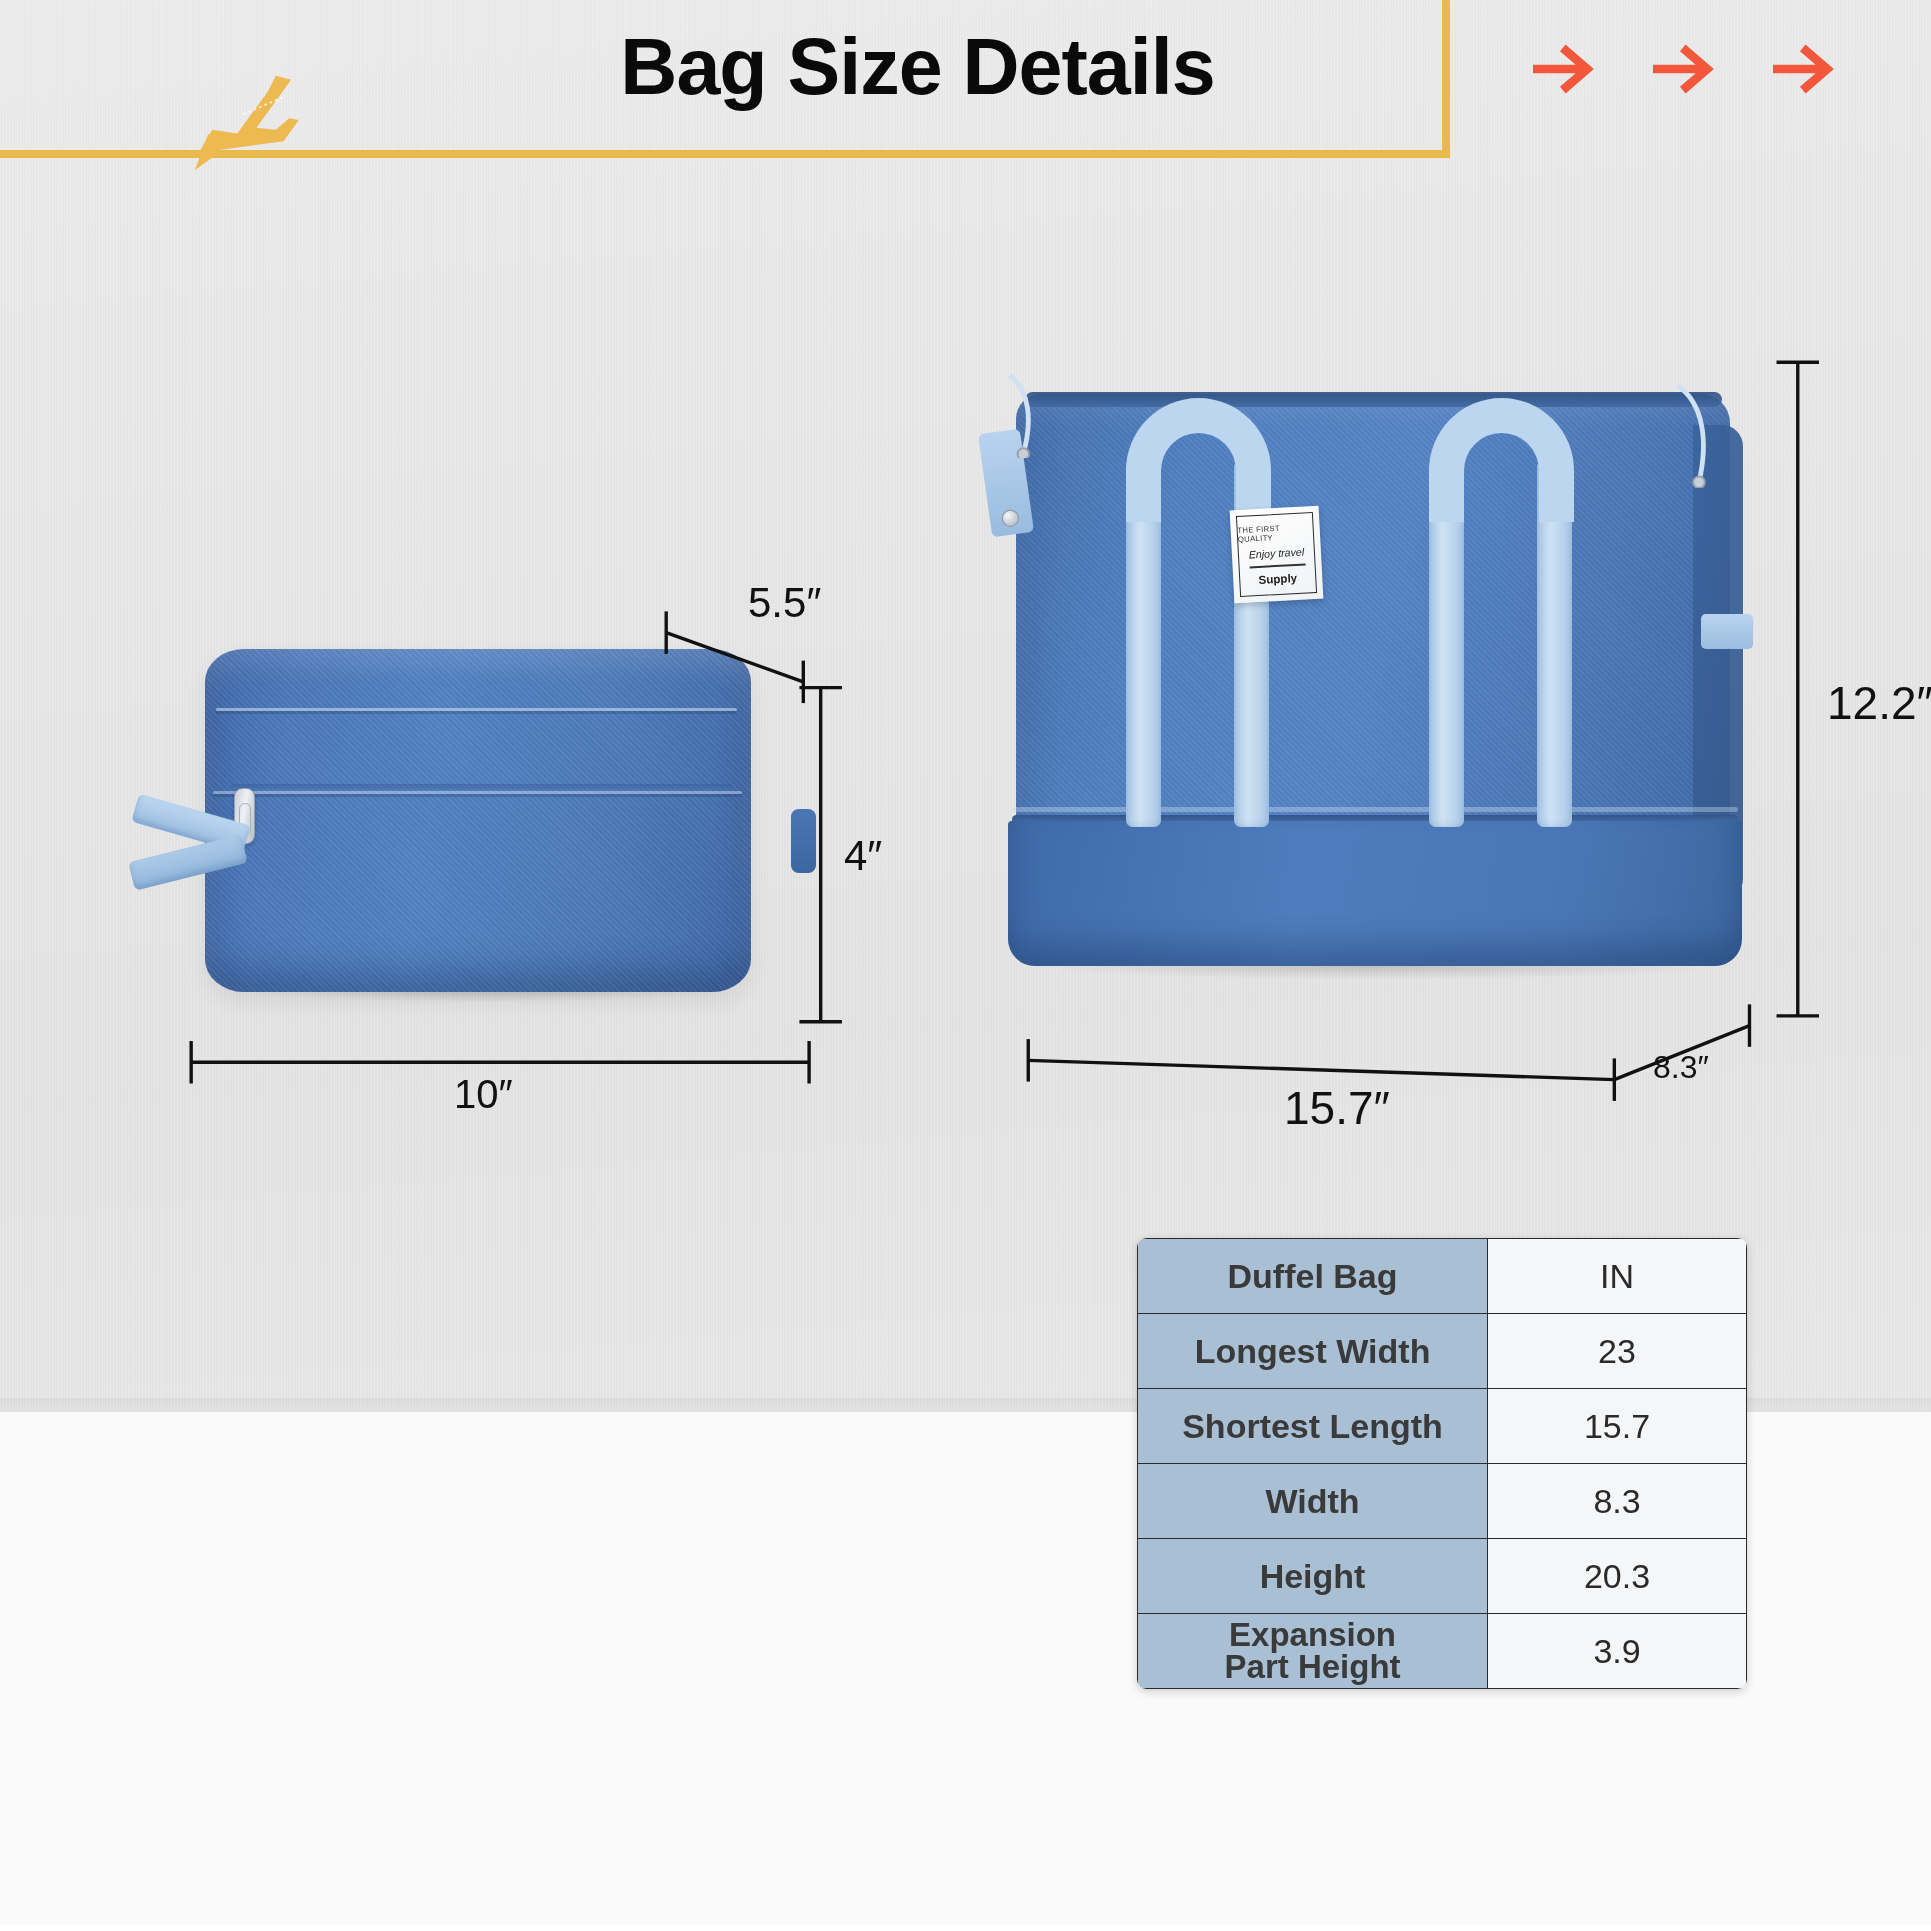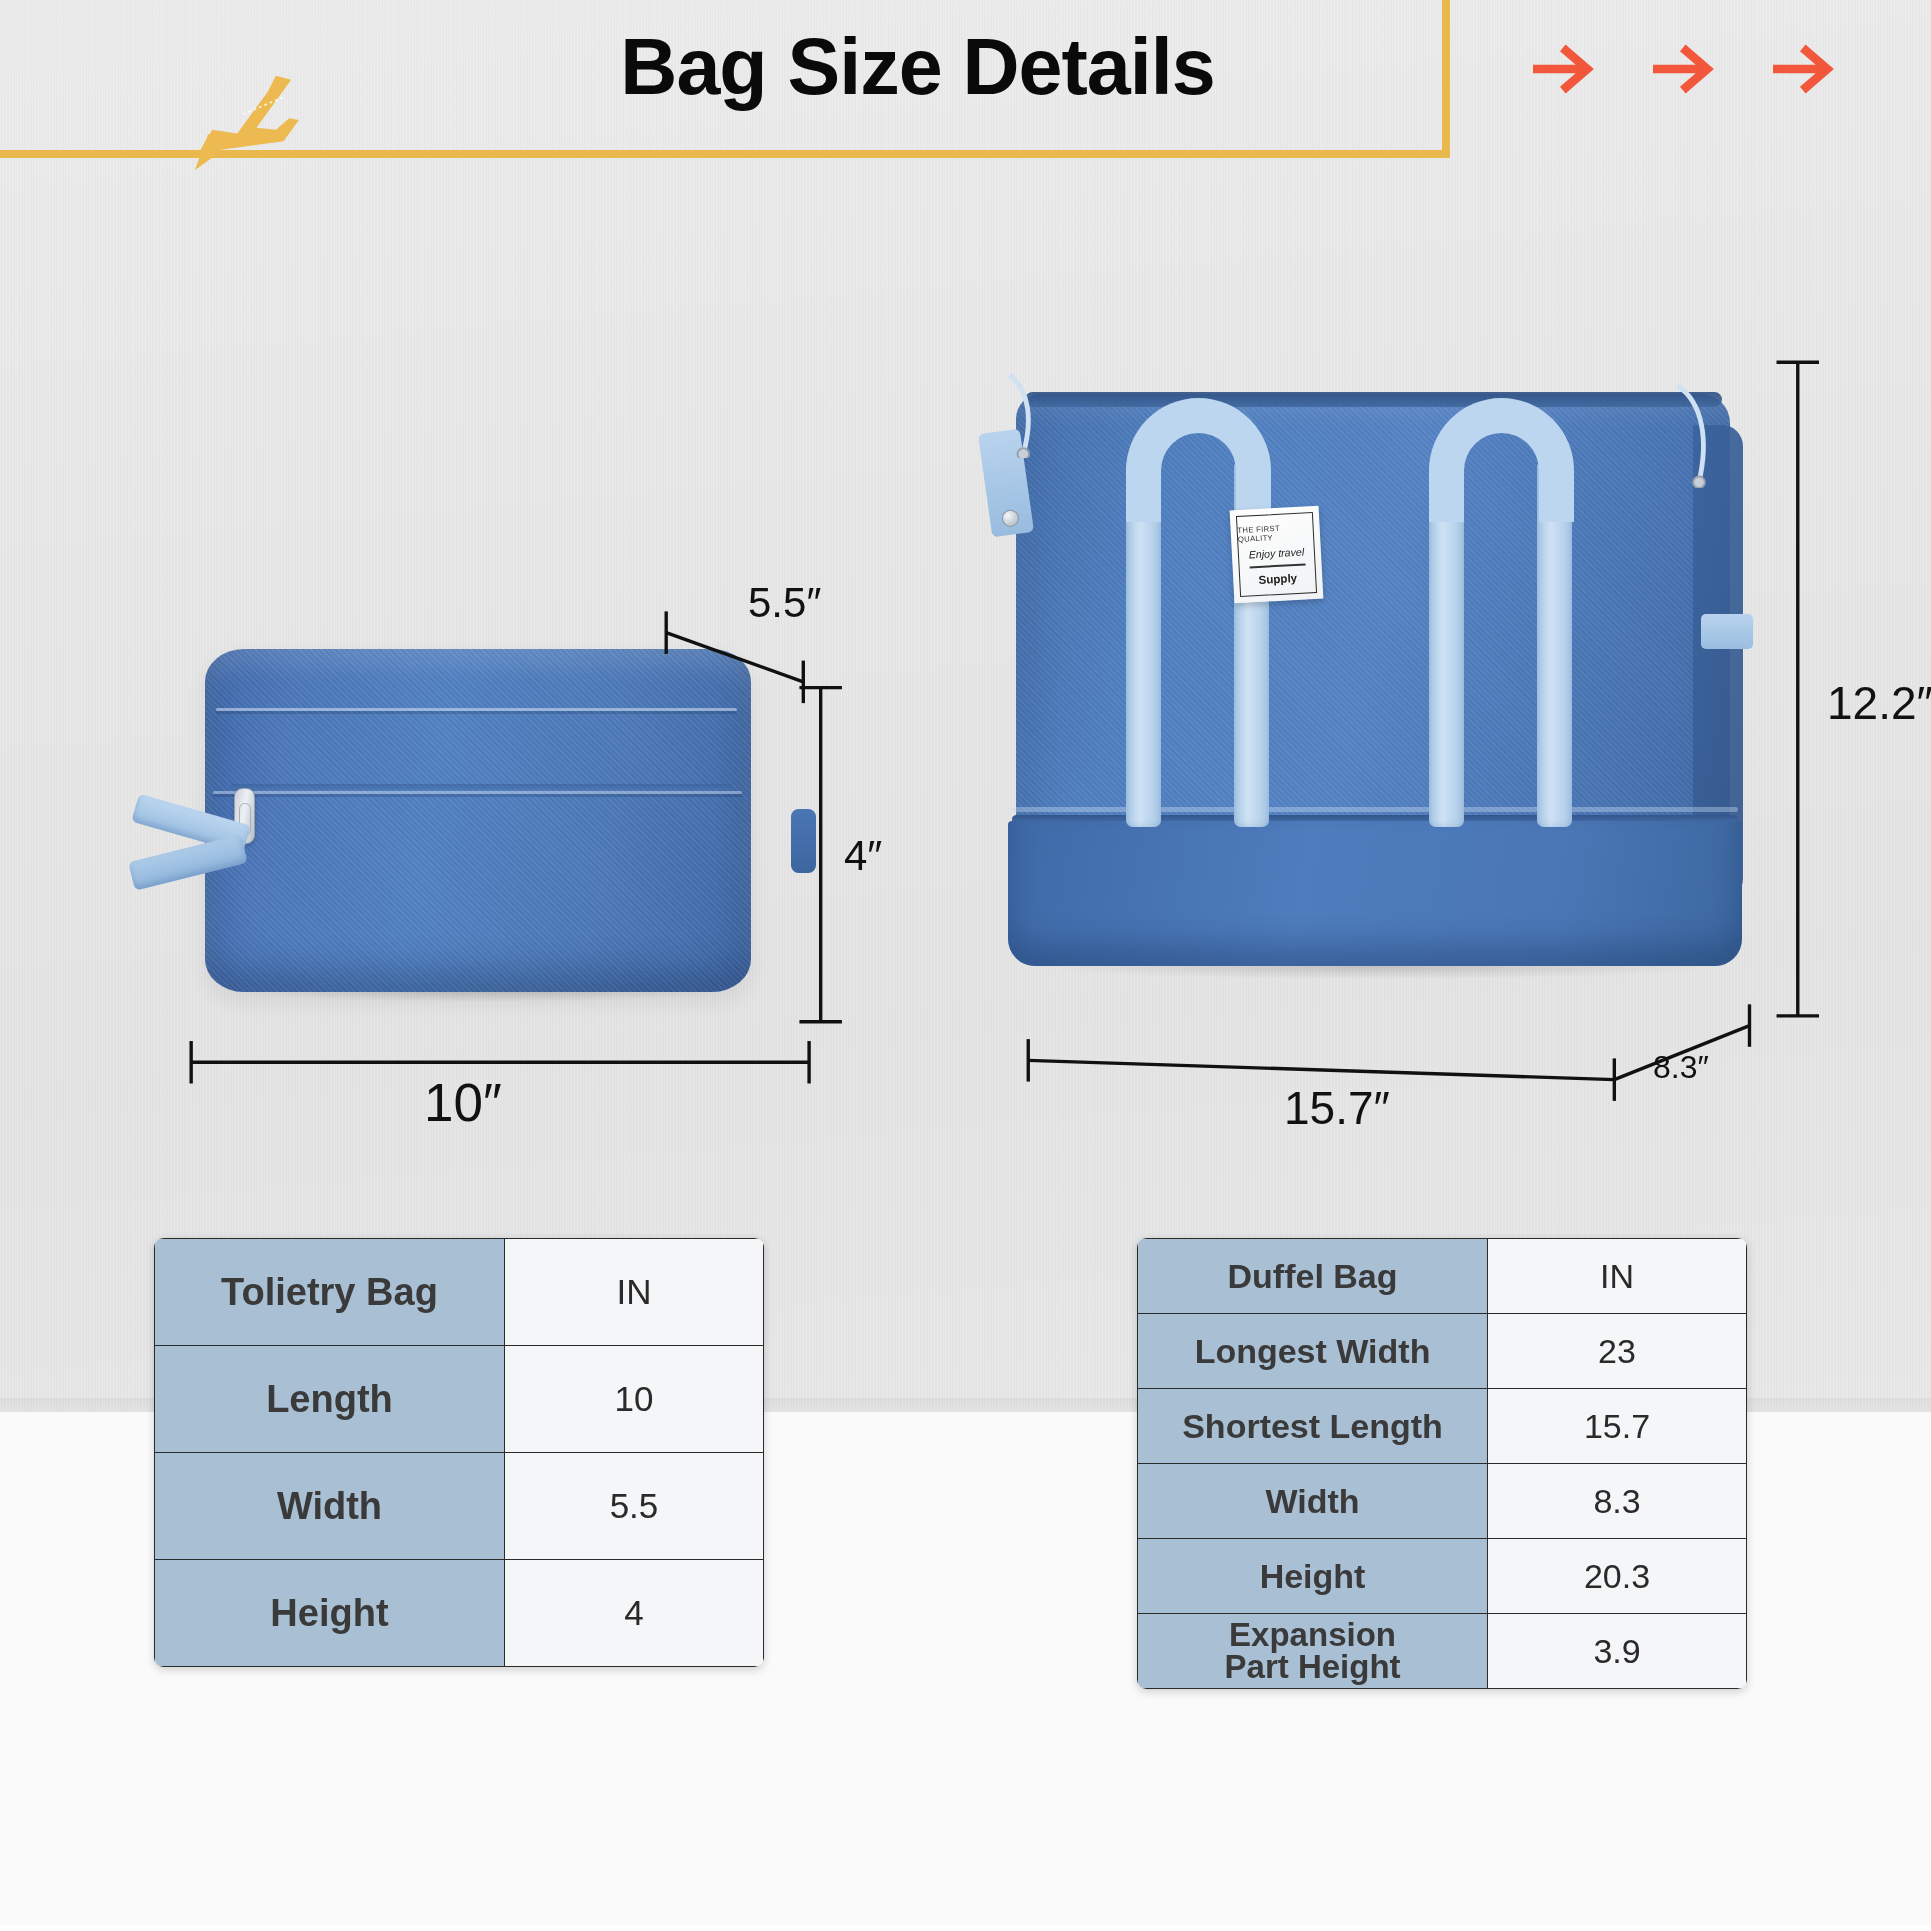--- a/index.html
+++ b/index.html
@@ -422,70 +422,50 @@
       <line x1="1065" y1="1098" x2="1672" y2="1118"></line>
       <line x1="1672" y1="1096" x2="1672" y2="1140"></line>
 
       <line x1="1672" y1="1118" x2="1812" y2="1062"></line>
       <line x1="1812" y1="1040" x2="1812" y2="1084"></line>
     </g>
   </svg>
 
   <div class="dim-label" style="left:748px; top:579px;">5.5″</div>
   <div class="dim-label" style="left:844px; top:832px;">4″</div>
-  <div class="dim-label" style="left:424px; top:1072px; font-size:53px;">10″</div>
+  <div class="dim-label" style="left:454px; top:1072px; font-size:40px;">10″</div>
 
   <div class="dim-label" style="left:1827px; top:676px; font-size:46px;">12.2″</div>
   <div class="dim-label" style="left:1284px; top:1081px; font-size:46px;">15.7″</div>
   <div class="dim-label" style="left:1653px; top:1049px; font-size:32px;">8.3″</div>
 
-  <table class="spec-table" id="toiletry-table">
+
+  <table class="spec-table" id="duffel-table">
     <tbody>
       <tr>
-        <td class="lbl">Tolietry Bag</td>
+        <td class="lbl">Duffel Bag</td>
         <td class="val">IN</td>
       </tr>
       <tr>
-        <td class="lbl">Length</td>
-        <td class="val">10</td>
+        <td class="lbl">Longest Width</td>
+        <td class="val">23</td>
+      </tr>
+      <tr>
+        <td class="lbl">Shortest Length</td>
+        <td class="val">15.7</td>
       </tr>
       <tr>
         <td class="lbl">Width</td>
-        <td class="val">5.5</td>
+        <td class="val">8.3</td>
       </tr>
       <tr>
         <td class="lbl">Height</td>
-        <td class="val">4</td>
+        <td class="val">20.3</td>
+      </tr>
+      <tr>
+        <td class="lbl two-line">Expansion<br>Part Height</td>
+        <td class="val">3.9</td>
       </tr>
     </tbody>
   </table>
 
-  <table class="spec-table" id="duffel-table">
-    <tbody>
-      <tr>
-        <td class="lbl">Duffel Bag</td>
-        <td class="val">IN</td>
-      </tr>
-      <tr>
-        <td class="lbl">Longest Width</td>
-        <td class="val">23</td>
-      </tr>
-      <tr>
-        <td class="lbl">Shortest Length</td>
-        <td class="val">15.7</td>
-      </tr>
-      <tr>
-        <td class="lbl">Width</td>
-        <td class="val">8.3</td>
-      </tr>
-      <tr>
-        <td class="lbl">Height</td>
-        <td class="val">20.3</td>
-      </tr>
-      <tr>
-        <td class="lbl two-line">Expansion<br>Part Height</td>
-        <td class="val">3.9</td>
-      </tr>
-    </tbody>
-  </table>
-
 </div>
 
 
 </body></html>

